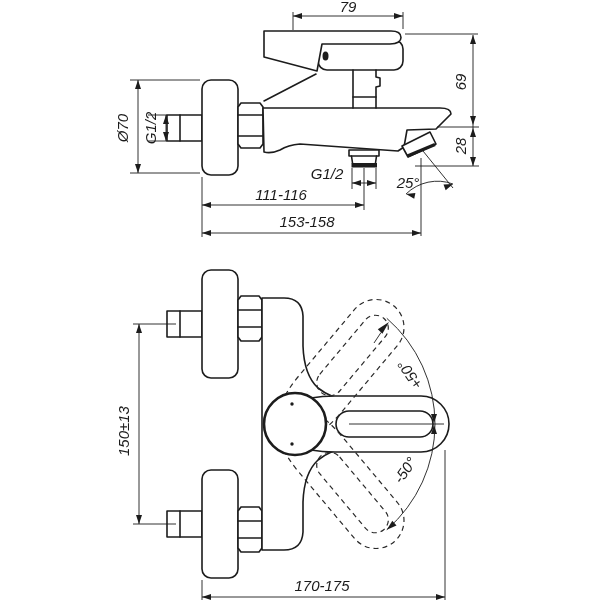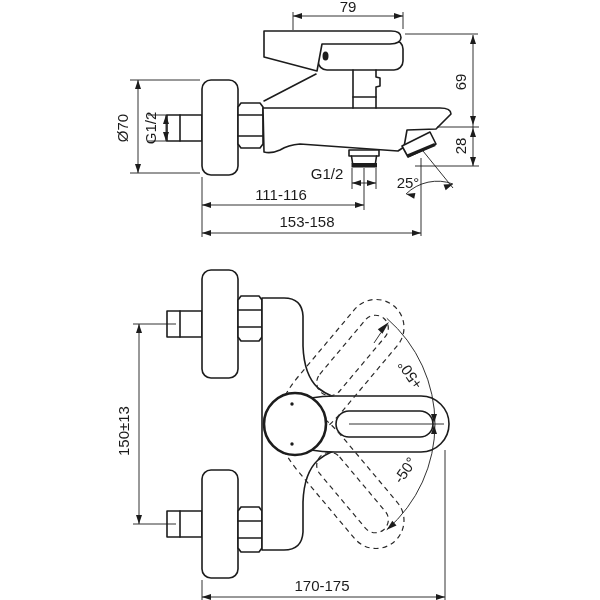--- a/index.html
+++ b/index.html
@@ -1,16 +1,16 @@
 <!DOCTYPE html>
 <html><head>
 <meta charset="utf-8">
 <style>
   html,body{margin:0;padding:0;background:#ffffff;}
-  .canvas{width:600px;height:600px;background:#ffffff;position:relative;overflow:hidden;}
+  .canvas{width:600px;height:600px;background:#ffffff;position:relative;overflow:hidden;font-style:italic;}
   svg{display:block;}
   .ln{stroke:#1c1c1c;stroke-width:1.6;fill:none;stroke-linejoin:round;stroke-linecap:round;}
   .fw{stroke:#1c1c1c;stroke-width:1.6;fill:#ffffff;stroke-linejoin:round;}
   .dim{stroke:#1c1c1c;stroke-width:0.9;fill:none;stroke-linecap:butt;}
   .arr{fill:#1c1c1c;stroke:none;}
   .dash{stroke:#2a2a2a;stroke-width:1.2;fill:none;stroke-dasharray:5 4;stroke-linejoin:round;}
   .bold{stroke:#1c1c1c;stroke-width:2.6;fill:#ffffff;}
   .dark{fill:#1c1c1c;stroke:none;}
   text{font-family:"Liberation Sans",sans-serif;font-size:15px;fill:#1b1b1b;}
 </style>

